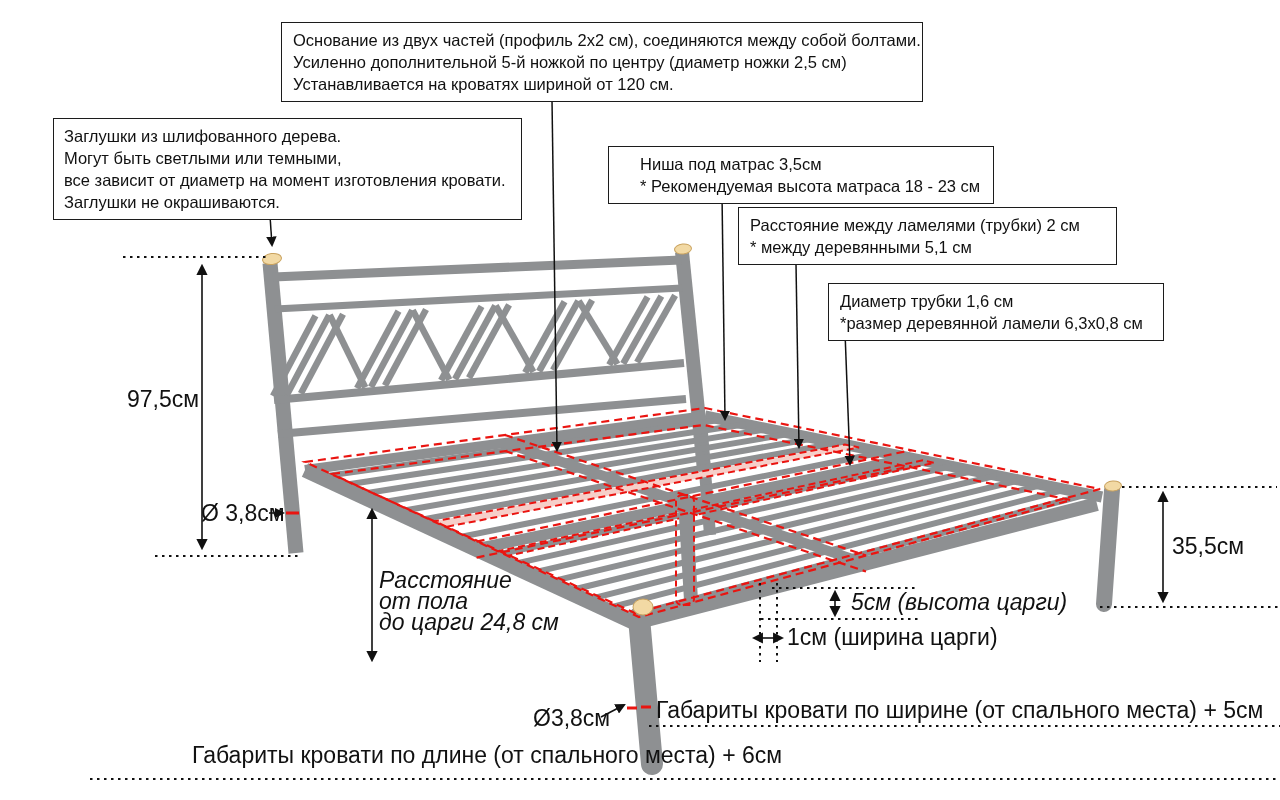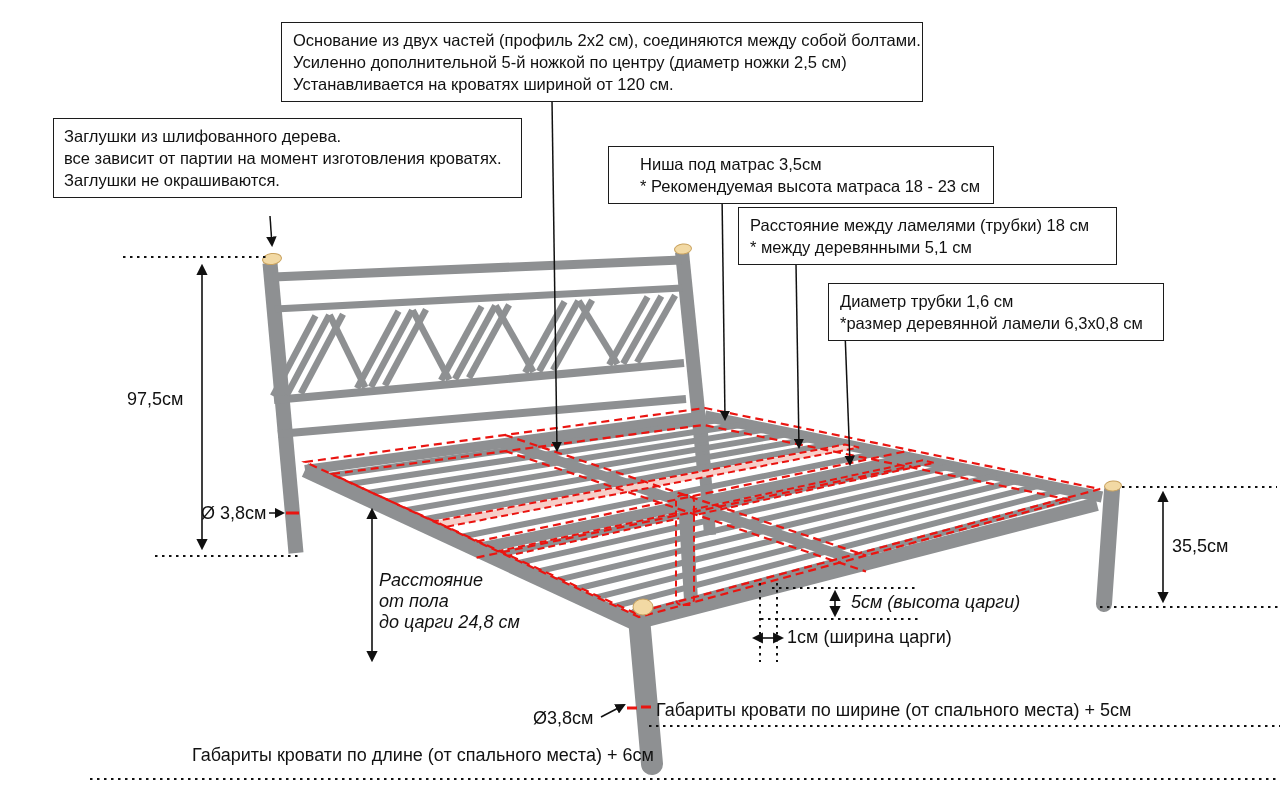--- a/index.html
+++ b/index.html
@@ -2,21 +2,21 @@
 <html><head>
 <meta charset="utf-8">
 <style>
   html,body{margin:0;padding:0;background:#ffffff;}
   body{width:1280px;height:800px;overflow:hidden;
        font-family:"Liberation Sans","DejaVu Sans",sans-serif;color:#111;}
   .stage{position:relative;width:1280px;height:800px;background:#ffffff;margin-left:15px;}
   svg{position:absolute;left:0;top:0;}
   .box{position:absolute;background:#ffffff;border:1.6px solid #1c1c1c;
        padding:6px 11px;font-size:16.5px;line-height:22px;white-space:nowrap;z-index:5;}
-  .lbl{position:absolute;font-size:18px;line-height:21px;white-space:nowrap;z-index:4;}
+  .lbl{position:absolute;font-size:23px;line-height:21px;white-space:nowrap;z-index:4;}
 </style>
 </head>
 <body>
 
 <div class="stage">
 
   <svg id="scene" width="1280" height="800" viewBox="0 0 1280 800">
       <defs>
         <marker id="ah" viewBox="0 0 10 10" refX="8" refY="5" markerWidth="7" markerHeight="7" orient="auto-start-reverse">
           <path d="M0,0L10,5L0,10z" fill="#101010"></path>
@@ -114,31 +114,32 @@
     </svg>
 
   <div class="box" style="left:266px;top:22px;width:618px;">
     <div>Основание из двух частей (профиль 2х2 см), соединяются между собой болтами.</div>
     <div>Усиленно дополнительной 5-й ножкой по центру (диаметр ножки 2,5 см)</div>
     <div>Устанавливается на кроватях шириной от 120 см.</div>
   </div>
 
   <div class="box" style="left:38px;top:118px;width:446px;padding-left:10px;">
     <div>Заглушки из шлифованного дерева.</div>
-    <div>все зависит от партии на момент изготовления кроватях.</div>
+    <div>Могут быть светлыми или темными,</div>
+    <div>все зависит от диаметр на момент изготовления кровати.</div>
     <div>Заглушки не окрашиваются.</div>
   </div>
 
   <div class="box" style="left:593px;top:146px;width:342px;padding-left:31px;">
     <div>Ниша под матрас 3,5см</div>
     <div>* Рекомендуемая высота матраса 18 - 23 см</div>
   </div>
 
   <div class="box" style="left:723px;top:207px;width:355px;">
-    <div>Расстояние между ламелями (трубки) 18 см</div>
+    <div>Расстояние между ламелями (трубки) 2 см</div>
     <div>* между деревянными 5,1 см</div>
   </div>
 
   <div class="box" style="left:813px;top:283px;width:312px;">
     <div>Диаметр трубки 1,6 см</div>
     <div>*размер деревянной ламели 6,3х0,8 см</div>
   </div>
 
   <div class="lbl" style="left:112px;top:389px;">97,5см</div>
   <div class="lbl" style="left:186px;top:503px;">Ø 3,8см</div>

